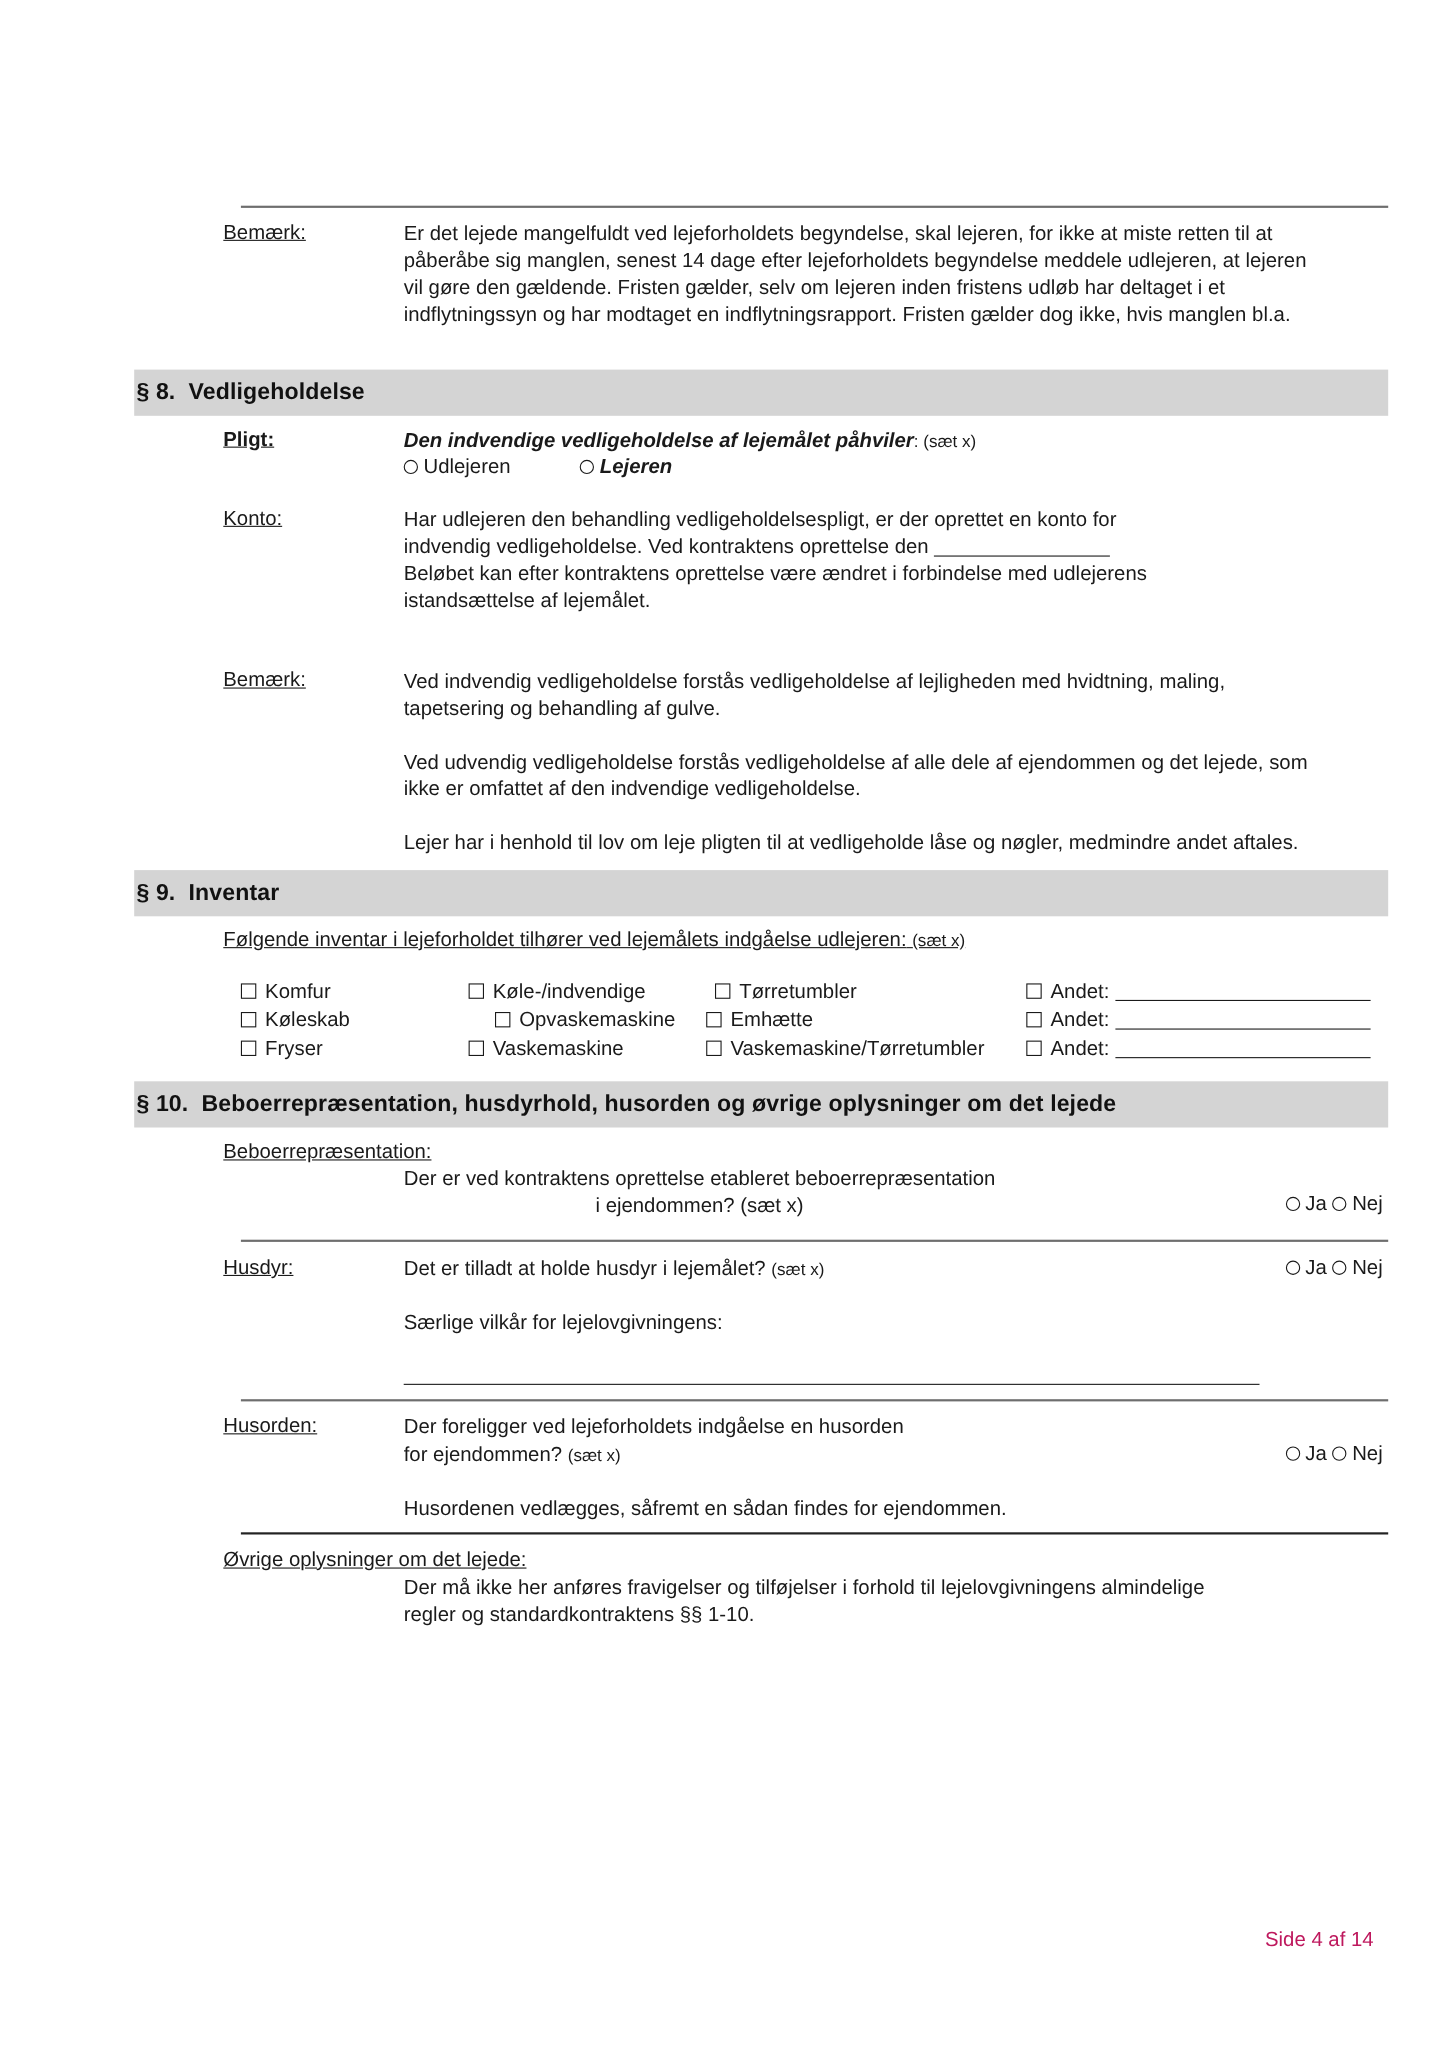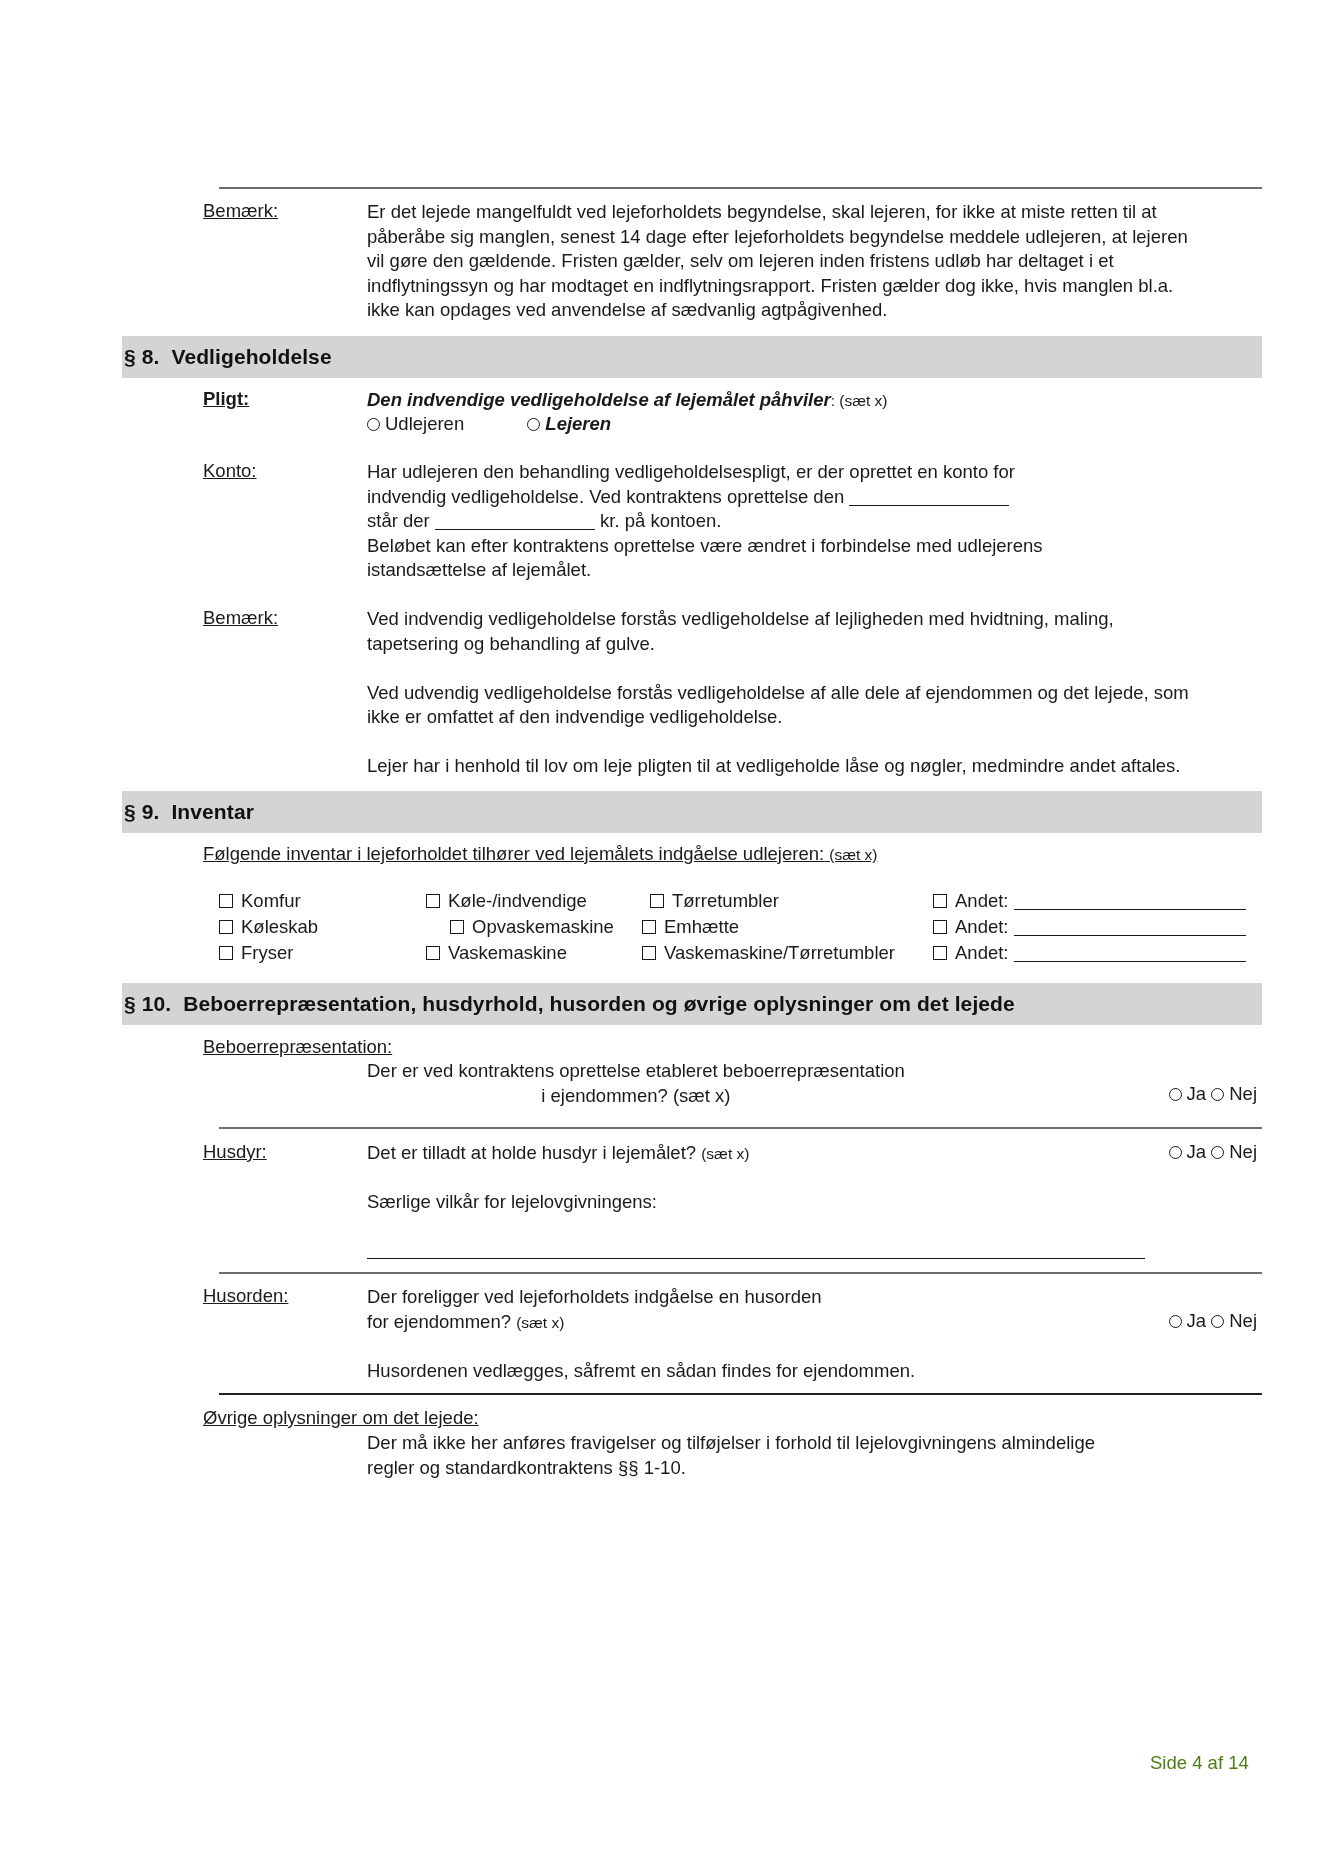--- a/index.html
+++ b/index.html
@@ -27,54 +27,52 @@
       border-radius: 50%; vertical-align: -1px; margin-right: 5px;
     }
     .chk {
       display: inline-block; width: 12px; height: 12px; border: 1.3px solid #1a1a1a;
       vertical-align: -1px; margin-right: 8px;
     }
     .blank { display: inline-block; border-bottom: 1.5px solid #1a1a1a; height: 18px; vertical-align: -3px; }
     .inv-item { position: absolute; font-size: 18.5px; white-space: nowrap; }
     .yn { position: absolute; right: 63px; font-size: 18.5px; white-space: nowrap; }
     .yn .radio { margin-right: 5px; }
-    .page-num { position: absolute; left: 1150px; top: 1752px; font-size: 18.5px; color: #4d7c0f; }
+    .page-num { position: absolute; left: 1150px; top: 1752px; font-size: 18.5px; color: #be185d; }
   </style>
 </head>
 <body>
 
 <div class="rule" style="left:219px; top:187px; width:1043px;"></div>
 <div class="label" style="top:200px;">Bemærk:</div>
 <div class="text" style="top:200px;">
   <div>Er det lejede mangelfuldt ved lejeforholdets begyndelse, skal lejeren, for ikke at miste retten til at</div>
   <div>påberåbe sig manglen, senest 14 dage efter lejeforholdets begyndelse meddele udlejeren, at lejeren</div>
   <div>vil gøre den gældende. Fristen gælder, selv om lejeren inden fristens udløb har deltaget i et</div>
   <div>indflytningssyn og har modtaget en indflytningsrapport. Fristen gælder dog ikke, hvis manglen bl.a.</div>
-  <div>ikke kan opdages ved anvendelse af sædvanlig agtpågivenhed.</div>
 </div>
 
 <div class="bar" style="top:336px;"></div>
 <div class="bar-title" style="top:345px;">
   <span class="num">§ 8.</span><span>Vedligeholdelse</span>
 </div>
 
 <div class="label" style="top:388px; font-weight:bold;">Pligt:</div>
 <div class="text" style="top:388px;">
   <span class="bi">Den indvendige vedligeholdelse af lejemålet påhviler</span><span class="small">: (sæt x)</span>
 </div>
 <div class="text" style="top:412px;">
   <span><span class="radio"></span><span>Udlejeren</span></span>
   <span style="margin-left:58px;"><span class="radio"></span><span class="bi">Lejeren</span></span>
 </div>
 
 <div class="label" style="top:460px;">Konto:</div>
 <div class="text" style="top:460px;">
   <div>Har udlejeren den behandling vedligeholdelsespligt, er der oprettet en konto for</div>
   <div><span>indvendig vedligeholdelse. Ved kontraktens oprettelse den</span> <span class="blank" style="width:160px;"></span></div>
-  <div><span>står der</span> <span class="blank" style="width:160px;"></span> <span>kr. på kontoen.</span></div>
   <div>Beløbet kan efter kontraktens oprettelse være ændret i forbindelse med udlejerens</div>
   <div>istandsættelse af lejemålet.</div>
 </div>
 
 <div class="label" style="top:607px;">Bemærk:</div>
 <div class="text" style="top:607px;">
   <div>Ved indvendig vedligeholdelse forstås vedligeholdelse af lejligheden med hvidtning, maling,</div>
   <div>tapetsering og behandling af gulve.</div>
   <div style="height:24.5px;"></div>
   <div>Ved udvendig vedligeholdelse forstås vedligeholdelse af alle dele af ejendommen og det lejede, som</div>

